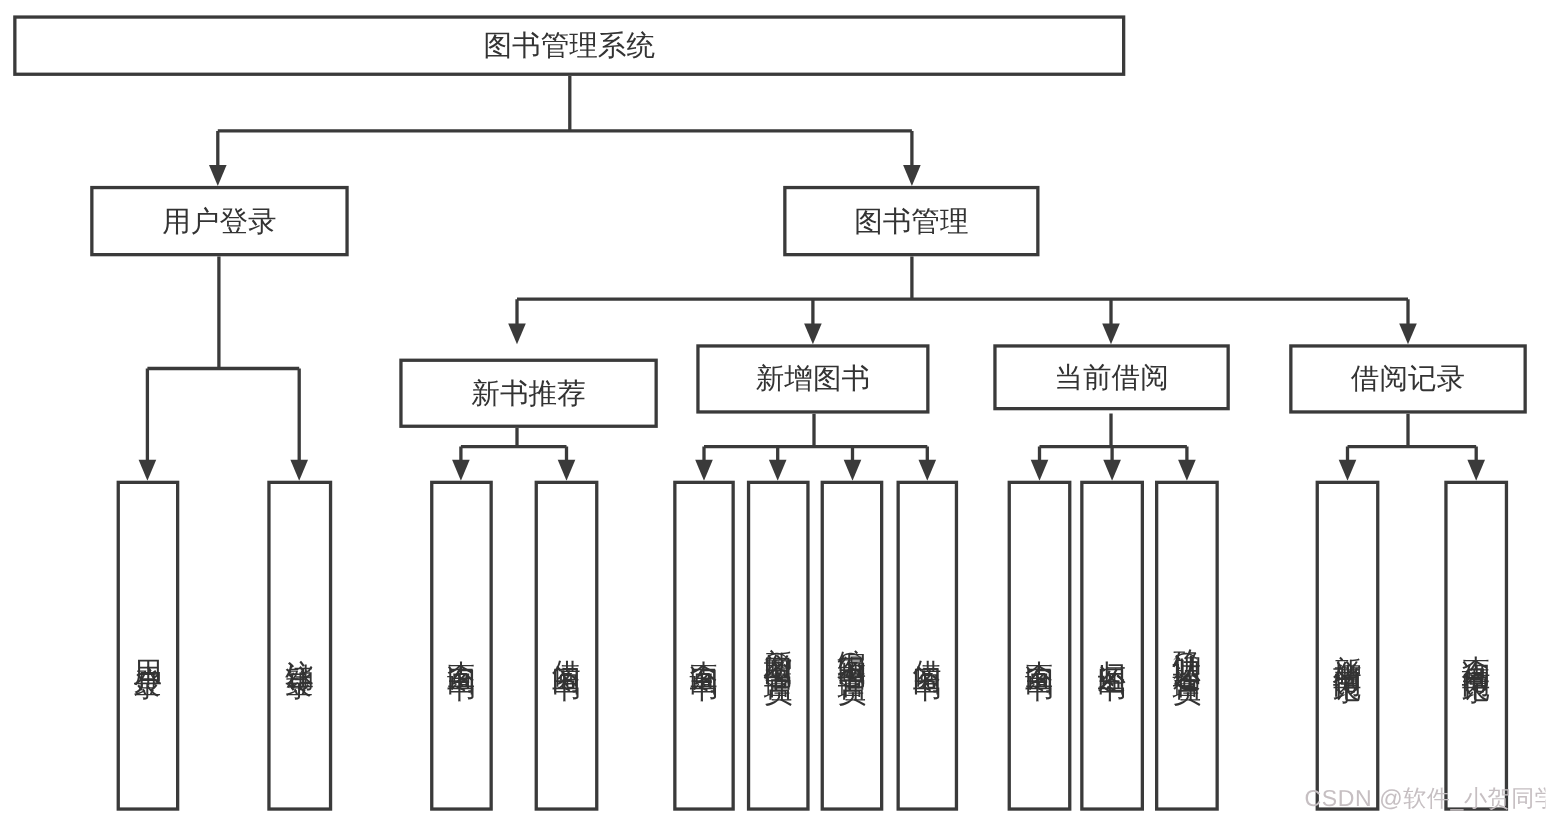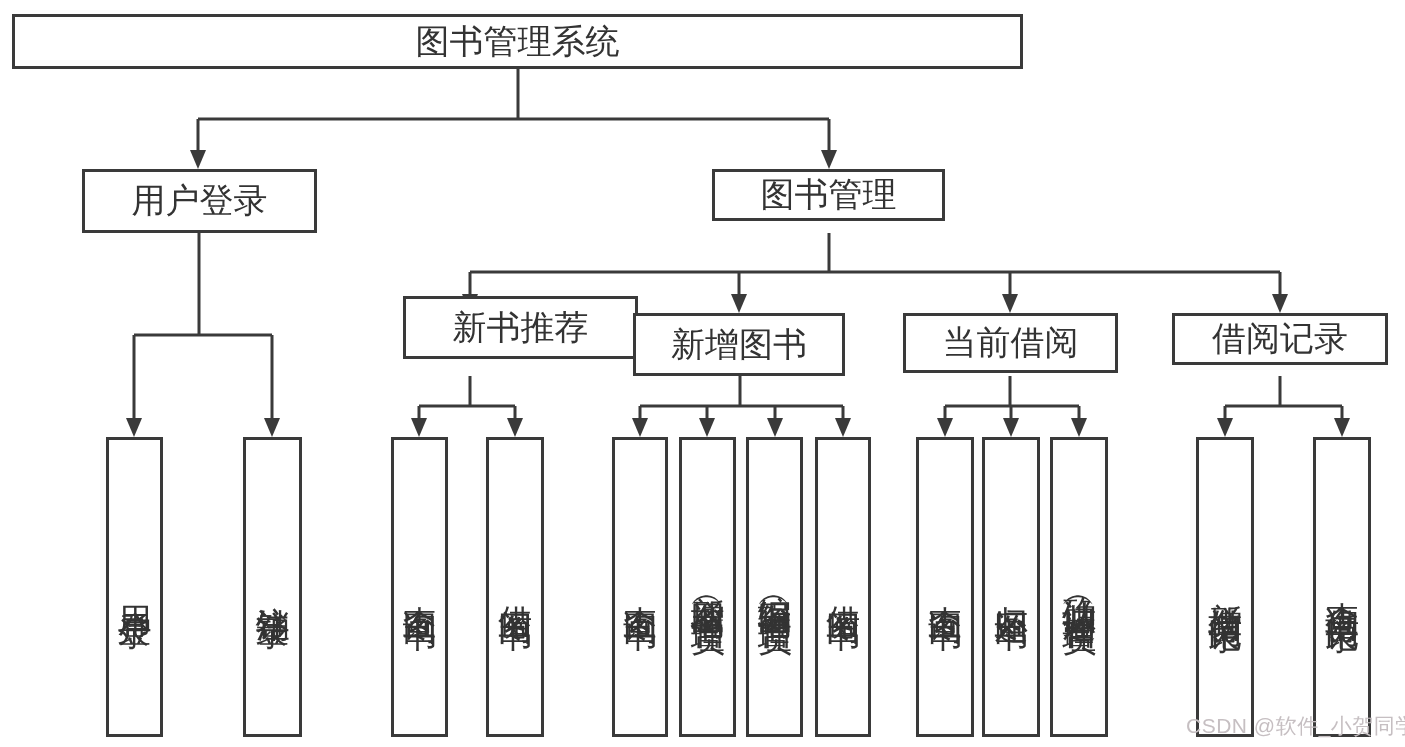--- a/index.html
+++ b/index.html
@@ -28,21 +28,21 @@
   }
   .node {
     position: absolute;
     box-sizing: border-box;
     border: 3px solid var(--box-border, #3a3a3a);
     background: var(--background, #ffffff);
     color: var(--text, #333333);
     display: flex;
     align-items: center;
     justify-content: center;
-    font-size: 34px;
+    font-size: 26px;
     z-index: 2;
     white-space: nowrap;
   }
   .leaf .vlabel {
     writing-mode: vertical-rl;
     text-orientation: mixed;
     letter-spacing: 4px;
     line-height: 1.1;
   }
   .watermark {
@@ -106,26 +106,26 @@
     <g>
       <path class="cline" d="M1280 376 V406 M1225 406 H1342 M1225 406 V420 M1342 406 V420"></path>
       <polygon class="ahead" points="1217,418 1233,418 1225,437"></polygon>
       <polygon class="ahead" points="1334,418 1350,418 1342,437"></polygon>
     </g>
   </svg>
 
   <div class="node" style="left:12px; top:14px; width:1011px; height:55px;">图书管理系统</div>
 
   <div class="node" style="left:82px; top:169px; width:235px; height:64px;">用户登录</div>
-  <div class="node" style="left:712px; top:169px; width:233px; height:52px;">图书管理</div>
+  <div class="node" style="left:712px; top:169px; width:233px; height:64px;">图书管理</div>
 
-  <div class="node" style="left:363px; top:296px; width:235px; height:63px;margin-left:40px;">新书推荐</div>
+  <div class="node" style="left:363px; top:326px; width:235px; height:63px;">新书推荐</div>
   <div class="node" style="left:633px; top:313px; width:212px; height:63px;">新增图书</div>
   <div class="node" style="left:903px; top:313px; width:215px; height:60px;">当前借阅</div>
-  <div class="node" style="left:1172px; top:313px; width:216px; height:52px;">借阅记录</div>
+  <div class="node" style="left:1172px; top:313px; width:216px; height:63px;">借阅记录</div>
 
   <div class="node leaf" style="left:106px; top:437px; width:57px; height:300px;">
     <span class="vlabel">用户登录</span>
   </div>
   <div class="node leaf" style="left:243px; top:437px; width:59px; height:300px;">
     <span class="vlabel">注销登录</span>
   </div>
 
   <div class="node leaf" style="left:391px; top:437px; width:57px; height:300px;">
     <span class="vlabel">查询图书</span>

